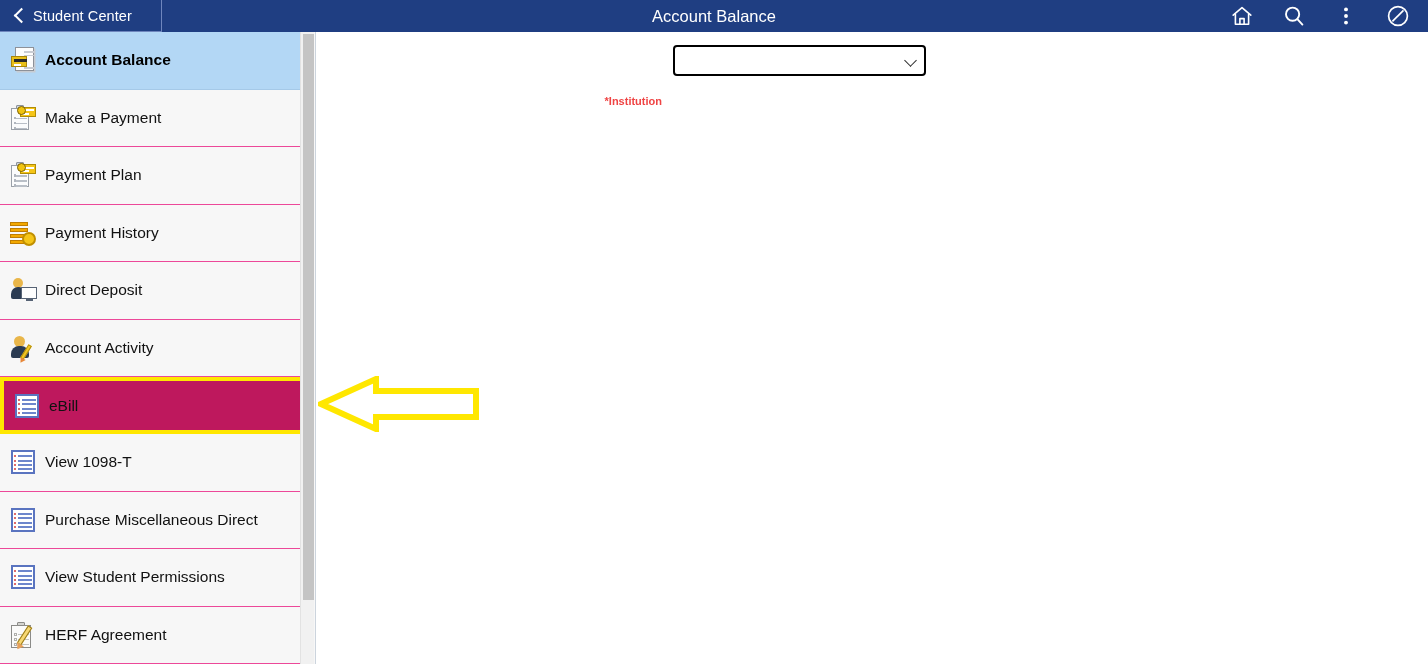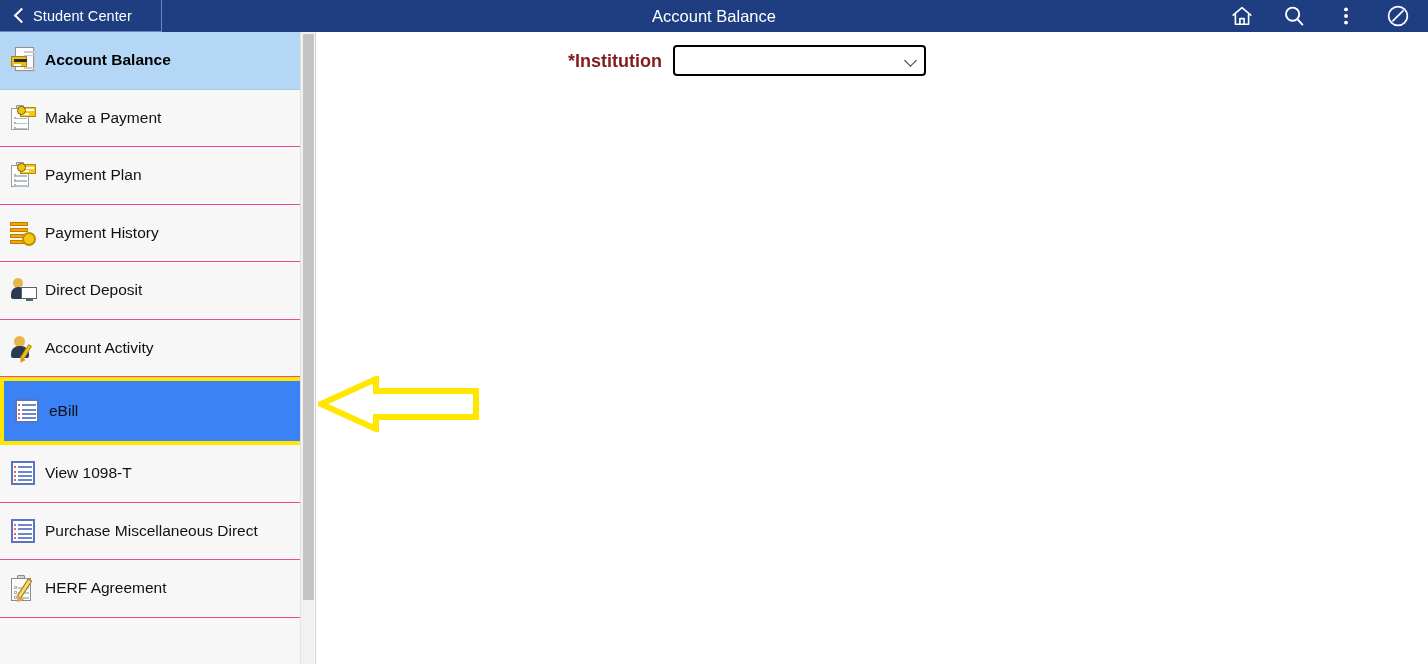--- a/index.html
+++ b/index.html
@@ -118,24 +118,24 @@
     padding-left: 8px;
     border-bottom: 1px solid #ec4899;
     background: #f7f7f7;
     cursor: pointer;
   }
   .nav-item.active {
     background: #b3d7f5;
     border-bottom: 1px solid #a5c9e8;
   }
   .nav-item.highlighted {
-    background: #3b82f6;
+    background: #be185d;
     border: 4px solid #ffe700;
     border-bottom-color: #ffe700;
-    height: 68px;
+    height: 57px;
   }
   .nav-icon {
     width: 30px; height: 30px;
     margin-right: 7px;
     flex: 0 0 auto;
     position: relative;
   }
   .nav-label {
     font-size: 15.5px;
     color: #111111;
@@ -275,24 +275,25 @@
     position: absolute;
     left: 0; top: 13px;
     width: 1111px;
     display: flex;
     align-items: flex-start;
   }
   .field-label {
     width: 356px;
     text-align: right;
     padding-right: 11px;
-    font-size: 18px;
+    font-size: 11px;
     font-weight: bold;
-    color: #7f1d1d;
+    color: #ef4444;
     line-height: 32px;
+    margin-top: 40px;
   }
   .inst-select {
     width: 253px;
     height: 31px;
     border: 2px solid #000000;
     border-radius: 4px;
     background: #ffffff;
     font-family: "Liberation Sans", sans-serif;
     font-size: 14px;
     padding: 0 6px;
@@ -517,20 +518,36 @@
               <span class="l" style="top:9.5px"></span>
             <span class="d" style="top:14px"></span>
               <span class="l" style="top:14px"></span>
             <span class="d" style="top:18px"></span>
               <span class="l" style="top:18px"></span>
           </span>
         </span>
         <span class="nav-label">Purchase Miscellaneous Direct</span>
       </div>
 
+      <div class="nav-item">
+        <span class="nav-icon">
+          <span class="ic-list">
+            <span class="frame"></span>
+            <span class="d" style="top:5px"></span>
+              <span class="l" style="top:5px"></span>
+            <span class="d" style="top:9.5px"></span>
+              <span class="l" style="top:9.5px"></span>
+            <span class="d" style="top:14px"></span>
+              <span class="l" style="top:14px"></span>
+            <span class="d" style="top:18px"></span>
+              <span class="l" style="top:18px"></span>
+          </span>
+        </span>
+        <span class="nav-label">View Student Permissions</span>
+      </div>
 
       <div class="nav-item">
         <span class="nav-icon">
           <span class="ic-clip-pencil">
             <span class="board">
               <span class="bx" style="top:7px"></span>
                 <span class="r" style="top:8px"></span>
               <span class="bx" style="top:12px"></span>
                 <span class="r" style="top:13px"></span>
               <span class="bx" style="top:17px"></span>

